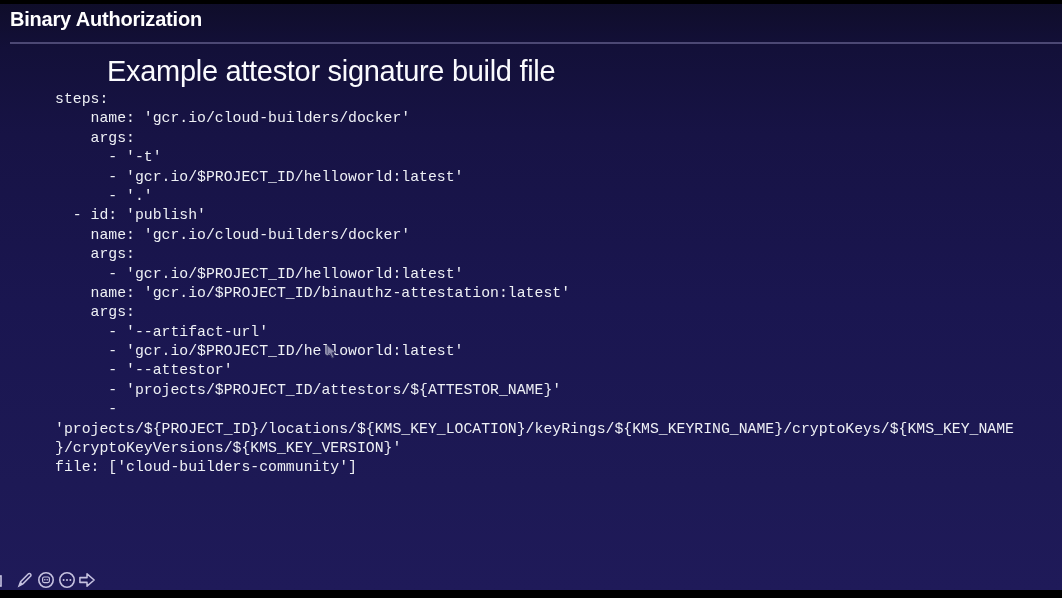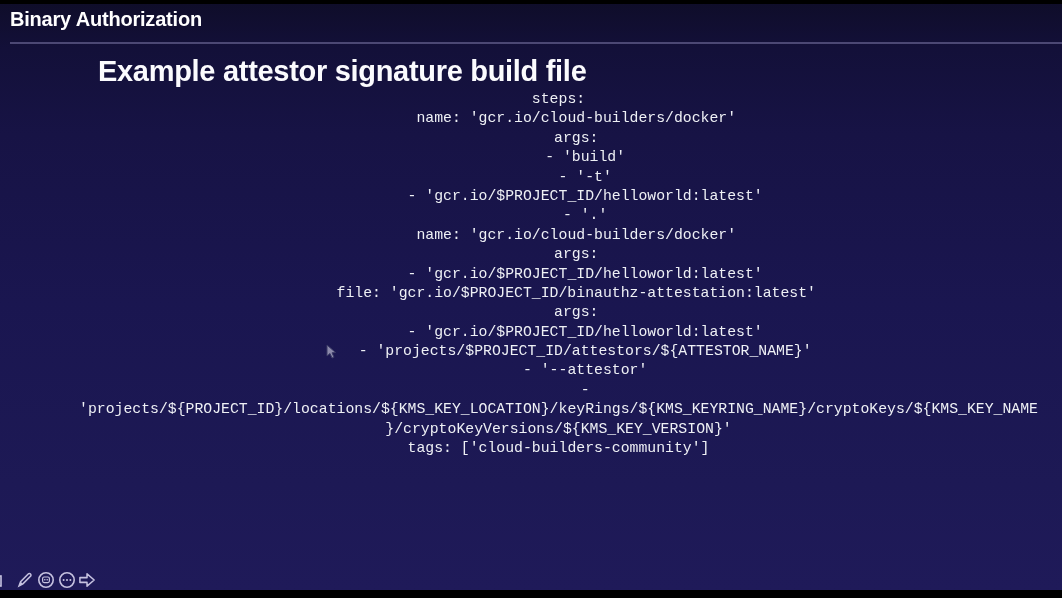--- a/index.html
+++ b/index.html
@@ -14,27 +14,27 @@
   }
   .deck-header {
     position: absolute; left: 10px; top: 4px;
     font-size: 20px; font-weight: 700; color: #ffffff; letter-spacing: -0.2px;
   }
   .separator {
     position: absolute; left: 10px; right: 0; top: 38px; height: 2px;
     background: #4c4874;
   }
   .slide-title {
-    position: absolute; left: 98px; top: 51px;
-    font-size: 29px; font-weight: 700; color: #fbfbfe; letter-spacing: -0.3px;
+    position: absolute; left: 107px; top: 51px;
+    font-size: 29px; font-weight: 400; color: #fbfbfe; letter-spacing: -0.3px;
   }
   .code {
     position: absolute; left: 55px; top: 86px; right: 0;
     font-family: "Liberation Mono", "DejaVu Sans Mono", monospace;
-    font-size: 14.8px; line-height: 19.4px; color: #eef0f5; text-align: center;
+    font-size: 14.8px; line-height: 19.4px; color: #eef0f5;
   }
   .code-line { white-space: pre; height: 19.4px; }
   .cursor { position: absolute; left: 325px; top: 340px; width: 13px; height: 17px; }
   .toolbar {
     position: absolute; left: -6px; bottom: 0px; height: 20px;
     display: flex; align-items: center; gap: 2px; color: #c6c2e0;
   }
   .tool { display: inline-flex; align-items: center; justify-content: center; width: 19px; height: 19px; cursor: pointer; }
   .tool svg { display: block; }
 </style>
@@ -48,36 +48,37 @@
 
     <div class="deck-header">Binary Authorization</div>
     <div class="separator"></div>
 
     <div class="slide-title">Example attestor signature build file</div>
 
     <div class="code">
       <div class="code-line">steps:</div>
       <div class="code-line">    name: 'gcr.io/cloud-builders/docker'</div>
       <div class="code-line">    args:</div>
-      <div class="code-line">      - 'build'</div>
       <div class="code-line">      - '-t'</div>
       <div class="code-line">      - 'gcr.io/$PROJECT_ID/helloworld:latest'</div>
       <div class="code-line">      - '.'</div>
+      <div class="code-line">  - id: 'publish'</div>
       <div class="code-line">    name: 'gcr.io/cloud-builders/docker'</div>
       <div class="code-line">    args:</div>
       <div class="code-line">      - 'gcr.io/$PROJECT_ID/helloworld:latest'</div>
-      <div class="code-line">    file: 'gcr.io/$PROJECT_ID/binauthz-attestation:latest'</div>
+      <div class="code-line">    name: 'gcr.io/$PROJECT_ID/binauthz-attestation:latest'</div>
       <div class="code-line">    args:</div>
+      <div class="code-line">      - '--artifact-url'</div>
       <div class="code-line">      - 'gcr.io/$PROJECT_ID/helloworld:latest'</div>
+      <div class="code-line">      - '--attestor'</div>
       <div class="code-line">      - 'projects/$PROJECT_ID/attestors/${ATTESTOR_NAME}'</div>
-      <div class="code-line">      - '--attestor'</div>
       <div class="code-line">      -</div>
       <div class="code-line">'projects/${PROJECT_ID}/locations/${KMS_KEY_LOCATION}/keyRings/${KMS_KEYRING_NAME}/cryptoKeys/${KMS_KEY_NAME</div>
       <div class="code-line">}/cryptoKeyVersions/${KMS_KEY_VERSION}'</div>
-      <div class="code-line">tags: ['cloud-builders-community']</div>
+      <div class="code-line">file: ['cloud-builders-community']</div>
     </div>
 
     <svg class="cursor" viewBox="0 0 13 17">
       <path d="M2 1 L2 12 L5 9.5 L7 14 L9 13.2 L7 8.8 L10.5 8.5 Z" fill="rgba(235,235,245,0.55)" stroke="#3a3a66" stroke-width="1"></path>
     </svg>
 
     <div class="toolbar">
       <span class="tool">
         <svg width="16" height="16" viewBox="0 0 16 16">
           <rect x="-6" y="4" width="11" height="10" fill="none" stroke="currentColor" stroke-width="1.6"></rect>

